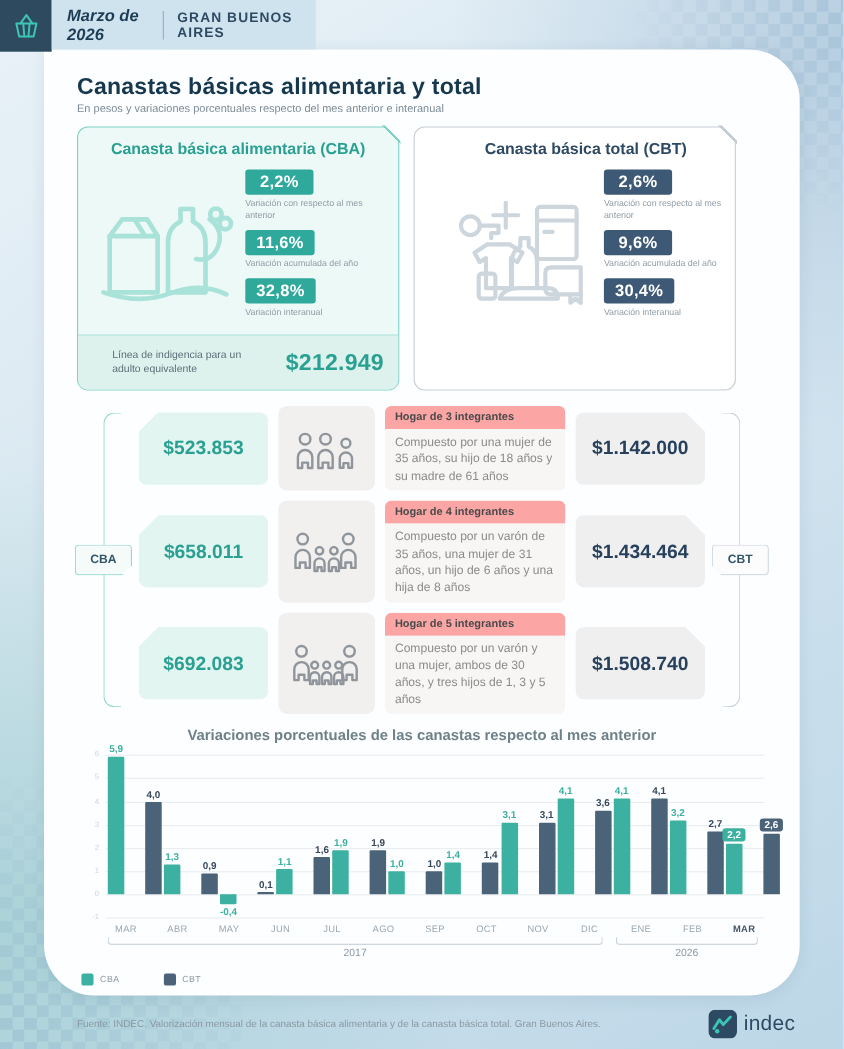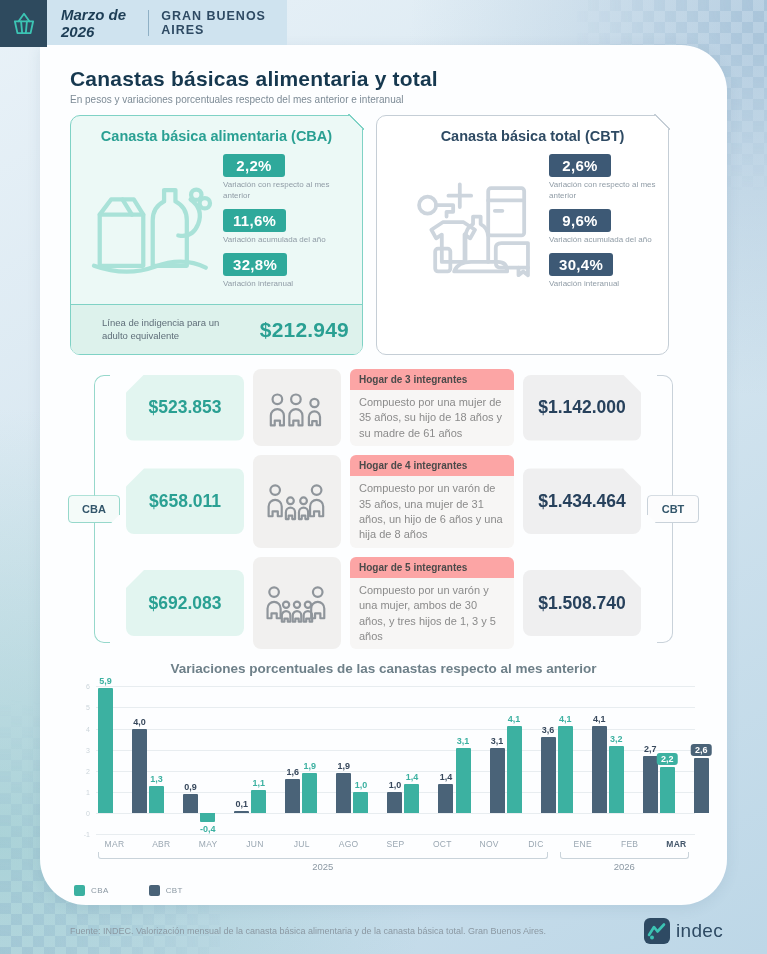--- a/index.html
+++ b/index.html
@@ -444,21 +444,21 @@
         <span class="xlab">DIC</span>
         <span class="xlab">ENE</span>
         <span class="xlab">FEB</span>
         <span class="xlab last">MAR</span>
       </div>
     <div class="yearband">
         <div class="ybracket" style="width: calc(76.9231% - 8px);"></div>
         <div class="ybracket" style="width: calc(23.0769% - 8px);"></div>
       </div>
     <div class="yearlabels">
-        <span style="width: calc(76.9231% - 8px);">2025</span>
+        <span style="width: calc(76.9231% - 8px);">2017</span>
         <span style="width: calc(23.0769% - 8px);">2026</span>
       </div>
     <div class="legend">
         <div class="legend-item">
           <span class="swatch" style="background: rgb(60, 177, 161);"></span>
           <span class="legend-label">CBA</span>
         </div>
         <div class="legend-item">
           <span class="swatch" style="background: rgb(74, 99, 120);"></span>
           <span class="legend-label">CBT</span>

